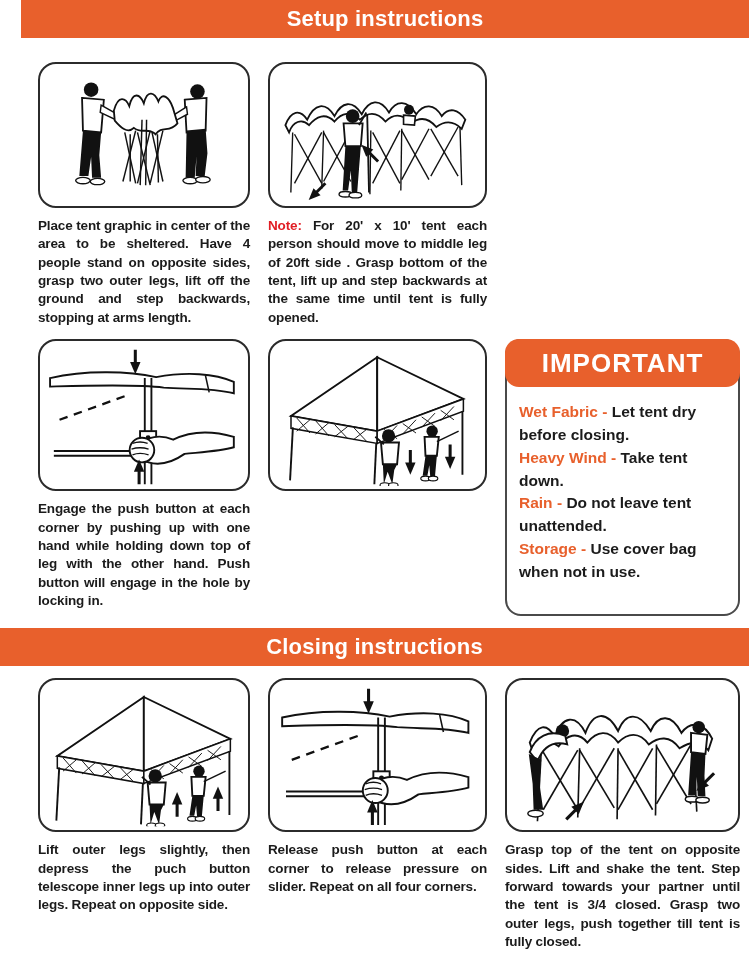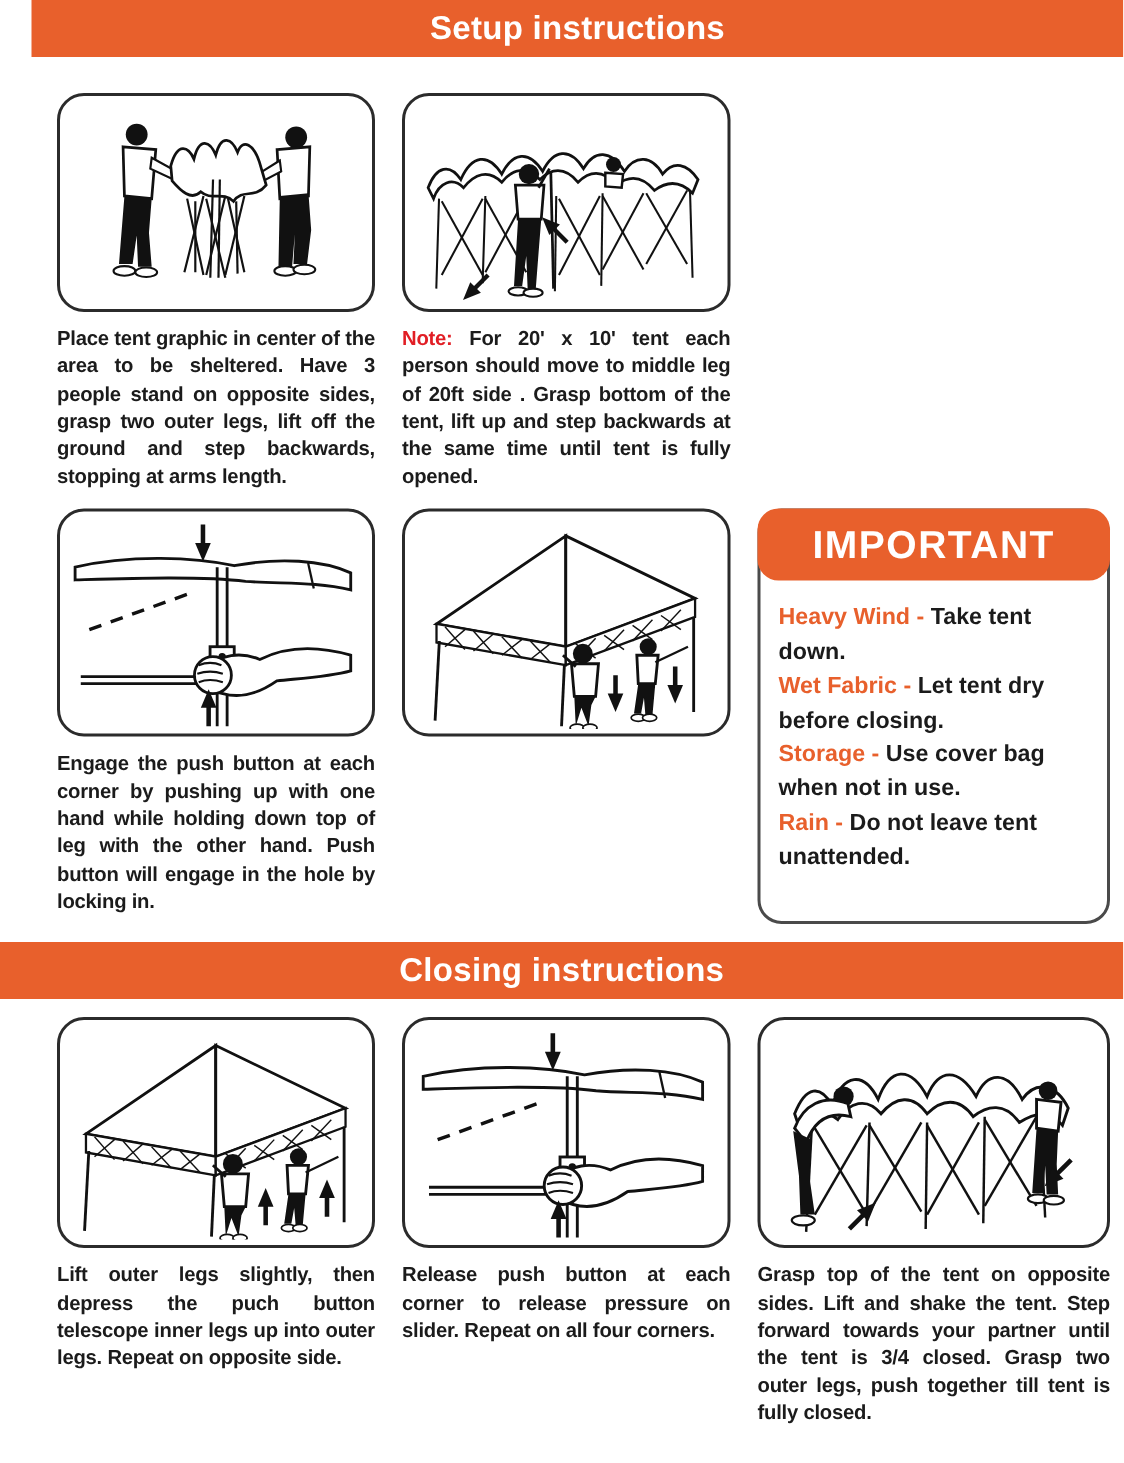--- a/index.html
+++ b/index.html
@@ -223,21 +223,21 @@
 
   <div class="banner banner-setup">Setup instructions</div>
 
   <div class="grid">
     <div class="cell">
       <figure class="fig">
         <svg viewBox="0 0 210 150">
             <use href="#sym-folded"></use>
           </svg>
       </figure>
-      <p class="txt">Place tent graphic in center of the area to be sheltered. Have 3 people stand on opposite sides, grasp two outer legs, lift off the ground and step backwards, stopping at arms length.</p>
+      <p class="txt">Place tent graphic in center of the area to be sheltered. Have 4 people stand on opposite sides, grasp two outer legs, lift off the ground and step backwards, stopping at arms length.</p>
     </div>
     <div class="cell">
       <figure class="fig">
         <svg viewBox="0 0 210 150">
           <use href="#sym-wide"></use>
           <g transform="translate(106,104) rotate(225)">
               <use href="#arrow-g"></use>
             </g>
           <g transform="translate(48,128) rotate(135)">
               <use href="#arrow-g"></use>
@@ -266,24 +266,24 @@
             </g>
           <g transform="translate(182,106) rotate(90)">
               <use href="#arrow-g"></use>
             </g>
         </svg>
       </figure>
     </div>
     <div class="imp">
       <div class="imp-head">IMPORTANT</div>
       <div class="imp-body">
+        <p class="imp-item"><span class="imp-label">Wet Fabric</span> <span class="imp-sep">-</span> <span>Let tent dry before closing.</span></p>
         <p class="imp-item"><span class="imp-label">Heavy Wind</span> <span class="imp-sep">-</span> <span>Take tent down.</span></p>
-        <p class="imp-item"><span class="imp-label">Wet Fabric</span> <span class="imp-sep">-</span> <span>Let tent dry before closing.</span></p>
+        <p class="imp-item"><span class="imp-label">Rain</span> <span class="imp-sep">-</span> <span>Do not leave tent unattended.</span></p>
         <p class="imp-item"><span class="imp-label">Storage</span> <span class="imp-sep">-</span> <span>Use cover bag when not in use.</span></p>
-        <p class="imp-item"><span class="imp-label">Rain</span> <span class="imp-sep">-</span> <span>Do not leave tent unattended.</span></p>
       </div>
     </div>
   </div>
 
   <div class="banner banner-closing">Closing instructions</div>
 
   <div class="grid grid3">
     <div class="cell">
       <figure class="fig">
         <svg viewBox="0 0 210 150">

